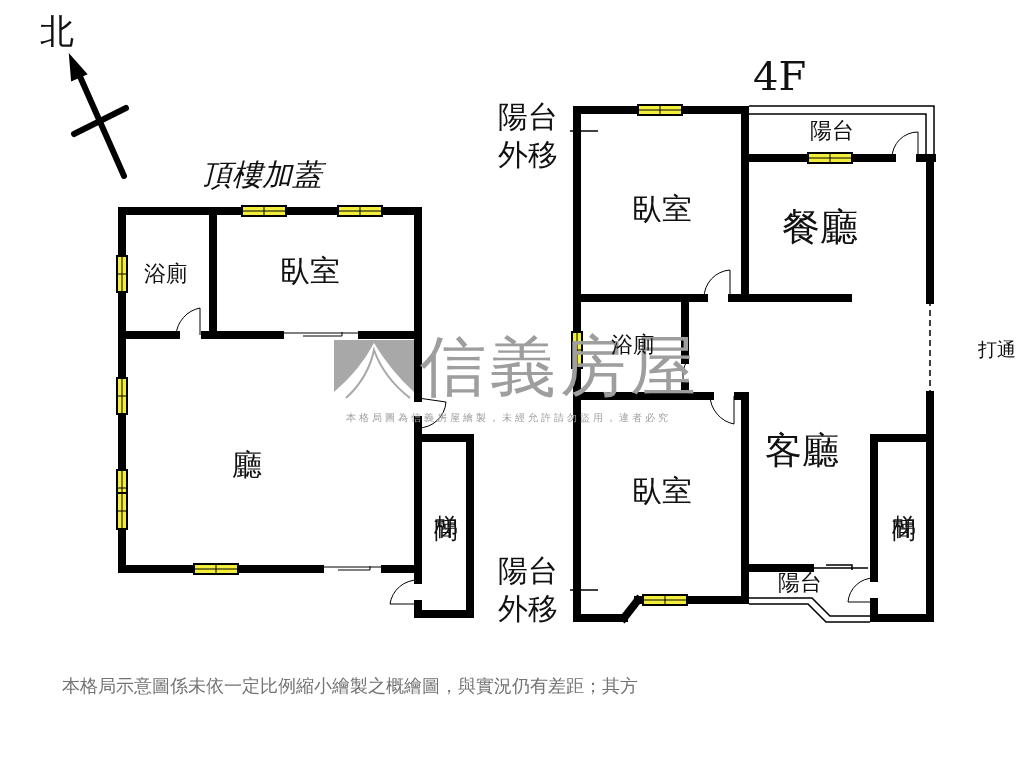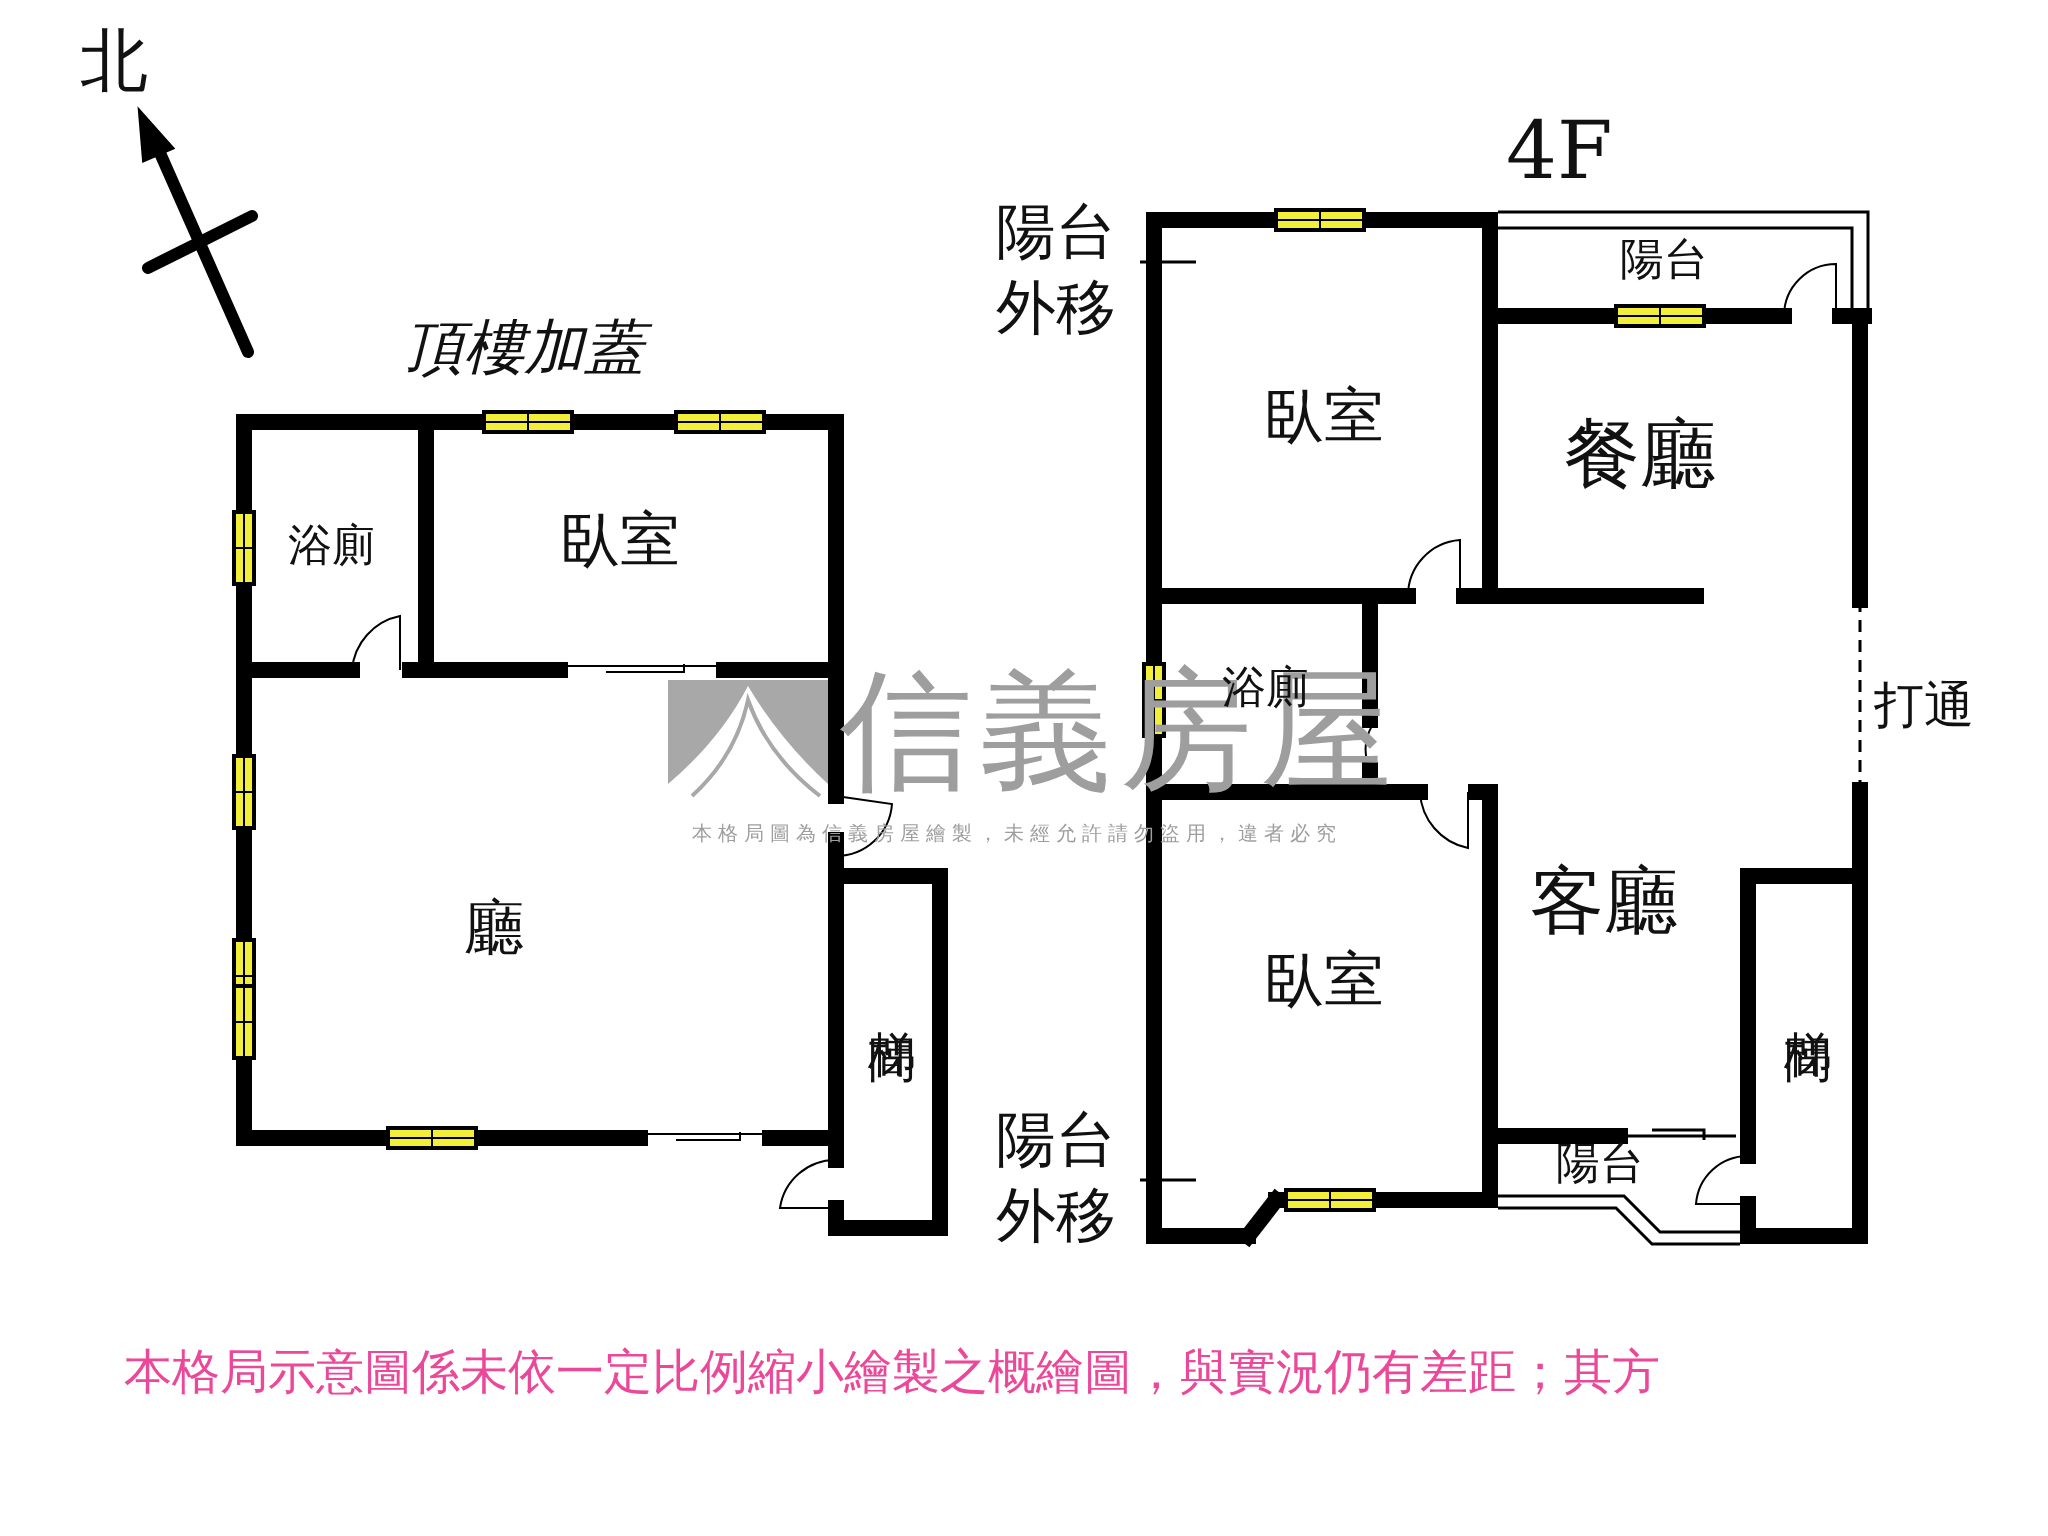--- a/index.html
+++ b/index.html
@@ -1,21 +1,21 @@
 <!DOCTYPE html>
 <html><head>
 <meta charset="utf-8">
 <style>
   html,body{margin:0;padding:0;background:#fff;}
   body{width:1024px;height:768px;position:relative;overflow:hidden;font-family:"DejaVu Serif","Liberation Serif",serif;}
   svg#plan{position:absolute;left:0;top:0;}
   .lbl{position:absolute;color:#111;white-space:nowrap;line-height:1;}
   .lbl.v{writing-mode:vertical-rl;letter-spacing:4px;}
   .wm{position:absolute;color:#9e9e9e;font-family:Liberation Serif, serif;line-height:1;white-space:nowrap;}
-  .note{position:absolute;left:62px;top:672px;font-size:24px;line-height:28px;color:#ec4899;font-family:"DejaVu Sans","Liberation Sans",sans-serif;}
+  .note{position:absolute;left:62px;top:672px;font-size:18px;line-height:28px;color:#737373;font-family:"DejaVu Sans","Liberation Sans",sans-serif;}
   .note div{white-space:nowrap;}
 </style>
 </head>
 <body>
 
 <svg id="plan" width="1024" height="768" viewBox="0 0 1024 768">
   <defs>
     <g id="winH">
         <rect x="0" y="-5" width="44" height="10" fill="#f2ee3a" stroke="#000" stroke-width="2"></rect>
         <line x1="0" y1="0" x2="44" y2="0" stroke="#000" stroke-width="1"></line>
@@ -129,21 +129,21 @@
 <div class="lbl" style="left:144px;top:263px;font-size:22px;">浴廁</div>
 <div class="lbl" style="left:280px;top:256px;font-size:30px;">臥室</div>
 <div class="lbl" style="left:232px;top:450px;font-size:30px;">廳</div>
 <div class="lbl v" style="left:434px;top:496px;font-size:24px;">梯間</div>
 
 <div class="lbl" style="left:753px;top:56px;font-size:40px;">4F</div>
 <div class="lbl" style="left:810px;top:120px;font-size:22px;">陽台</div>
 <div class="lbl" style="left:632px;top:194px;font-size:30px;">臥室</div>
 <div class="lbl" style="left:782px;top:208px;font-size:38px;">餐廳</div>
 <div class="lbl" style="left:611px;top:334px;font-size:22px;">浴廁</div>
-<div class="lbl" style="left:937px;top:340px;font-size:25px;">打通</div>
+<div class="lbl" style="left:978px;top:340px;font-size:19px;">打通</div>
 <div class="lbl" style="left:765px;top:432px;font-size:37px;">客廳</div>
 <div class="lbl" style="left:632px;top:476px;font-size:30px;">臥室</div>
 <div class="lbl v" style="left:892px;top:496px;font-size:24px;">梯間</div>
 <div class="lbl" style="left:778px;top:572px;font-size:22px;">陽台</div>
 <div class="lbl" style="left:498px;top:98px;font-size:30px;line-height:38px;white-space:pre;">陽台
 外移</div>
 <div class="lbl" style="left:498px;top:552px;font-size:30px;line-height:38px;white-space:pre;">陽台
 外移</div>
 
 <div class="note">

